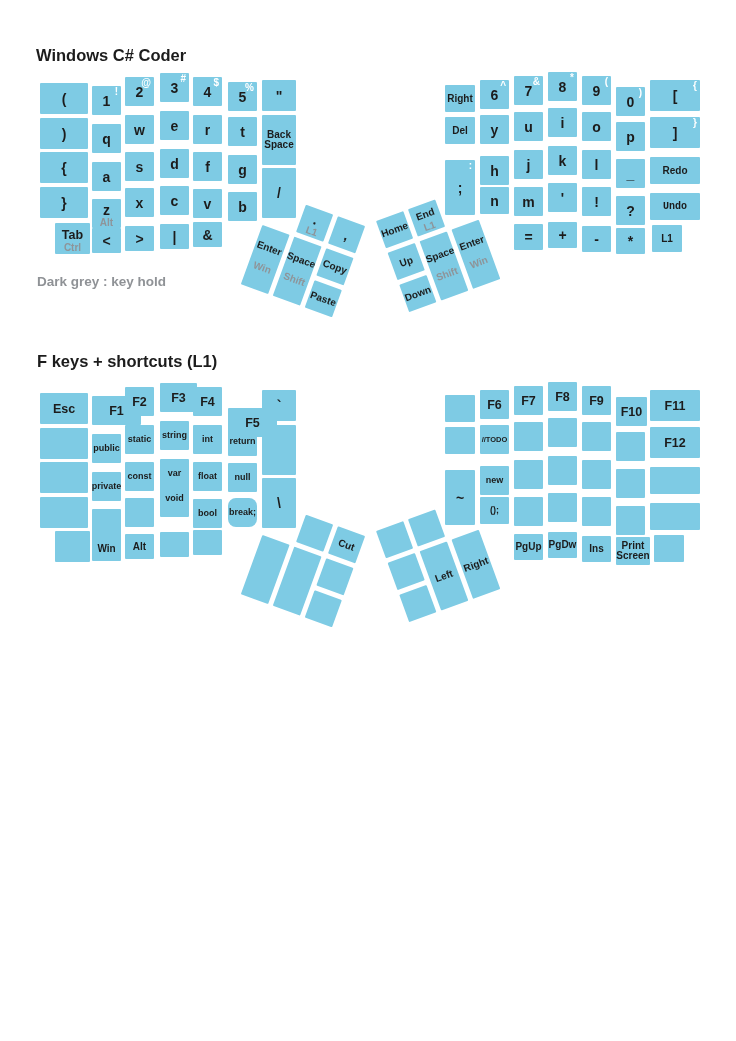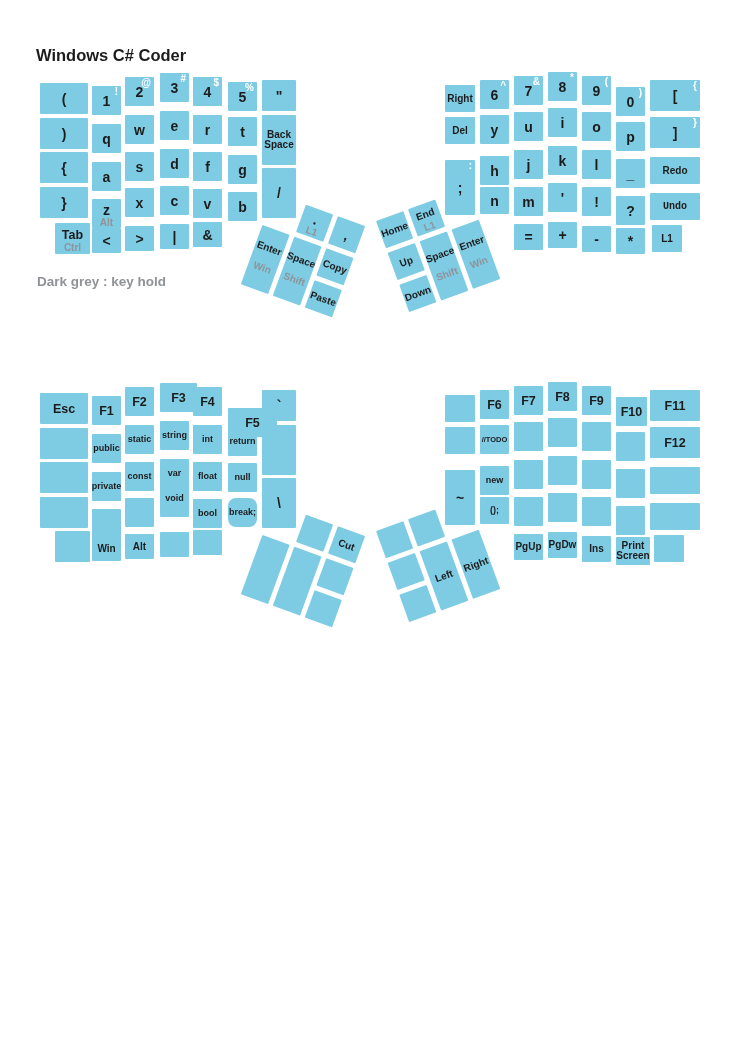--- a/index.html
+++ b/index.html
@@ -28,20 +28,21 @@
   .md{font-size:10px;}
   .sm{font-size:9px;}
   .xs{font-size:7.5px;}
 </style>
 </head>
 <body>
 
 <div class="canvas">
   <div class="title t1">Windows C# Coder</div>
   <div class="note">Dark grey : key hold</div>
+  <div class="title t2">F keys + shortcuts (L1)</div>
   <div class="layer">
       <div class="key" style="left: 40px; top: 83px; width: 48px; height: 31px;">
         <span class="main lg">(</span>
       </div>
       <div class="key" style="left: 40px; top: 118px; width: 48px; height: 31px;">
         <span class="main lg">)</span>
       </div>
       <div class="key" style="left: 40px; top: 152px; width: 48px; height: 31px;">
         <span class="main lg">{</span>
       </div>
@@ -292,21 +293,21 @@
       </div>
     </div>
   <div class="layer">
       <div class="key" style="left: 40px; top: 393px; width: 48px; height: 31px;">
         <span class="main f">Esc</span>
       </div>
       <div class="key" style="left: 40px; top: 428px; width: 48px; height: 31px;"></div>
       <div class="key" style="left: 40px; top: 462px; width: 48px; height: 31px;"></div>
       <div class="key" style="left: 40px; top: 497px; width: 48px; height: 31px;"></div>
       <div class="key" style="left: 55px; top: 531px; width: 35px; height: 31px;"></div>
-      <div class="key" style="left: 92px; top: 396px; width: 29px; height: 29px;">
+      <div class="key" style="left: 92px; top: 396px; width: 29px; height: 29px; padding-left: 20px;">
         <span class="main f">F1</span>
       </div>
       <div class="key" style="left: 92px; top: 434px; width: 29px; height: 29px;">
         <span class="main sm">public</span>
       </div>
       <div class="key" style="left: 92px; top: 472px; width: 29px; height: 29px;">
         <span class="main sm">private</span>
       </div>
       <div class="key" style="left: 92px; top: 509px; width: 29px; height: 29px;"></div>
       <div class="key" style="left: 92px; top: 536px; width: 29px; height: 25px;">

